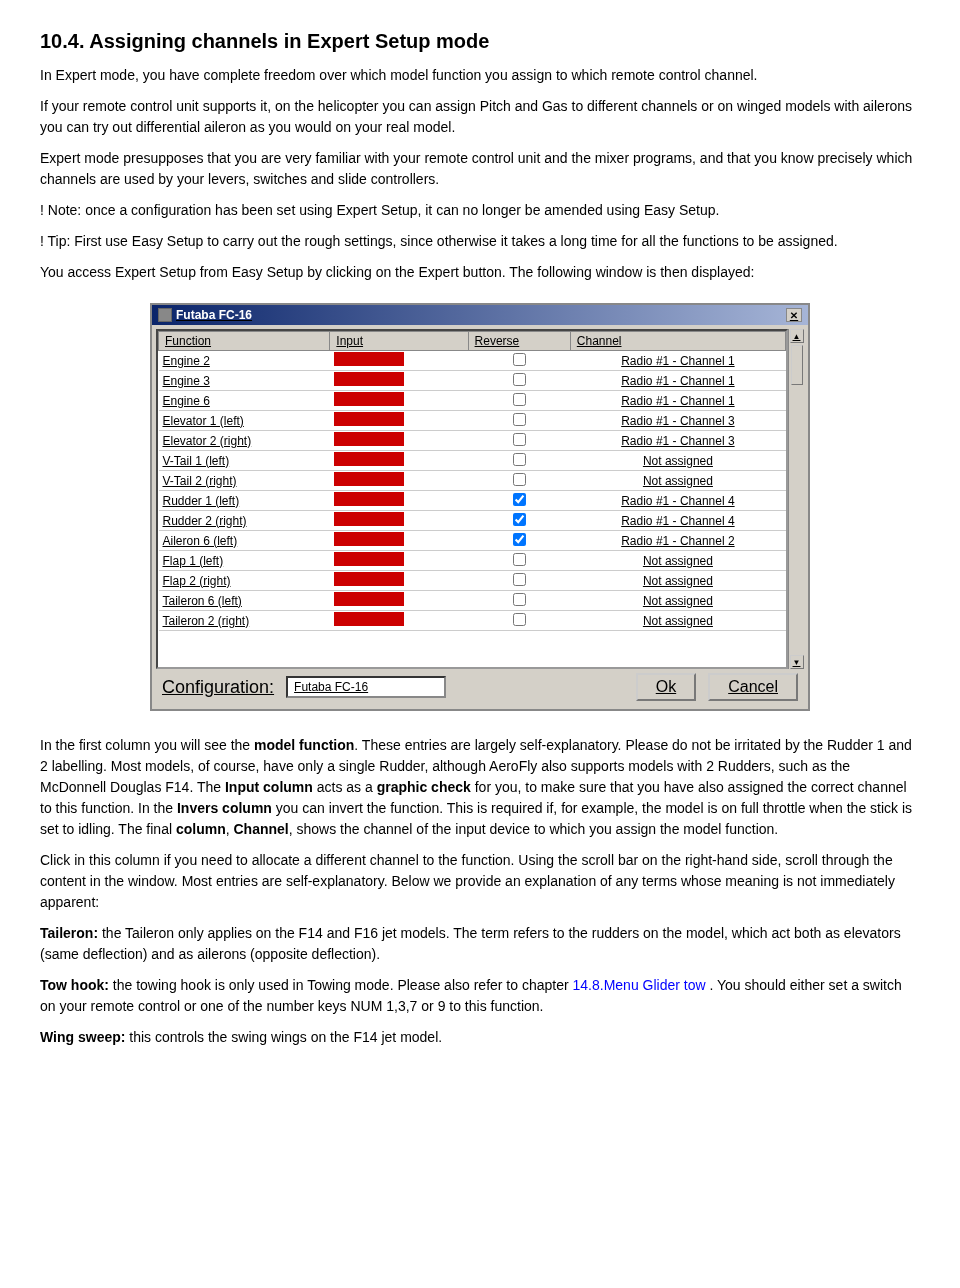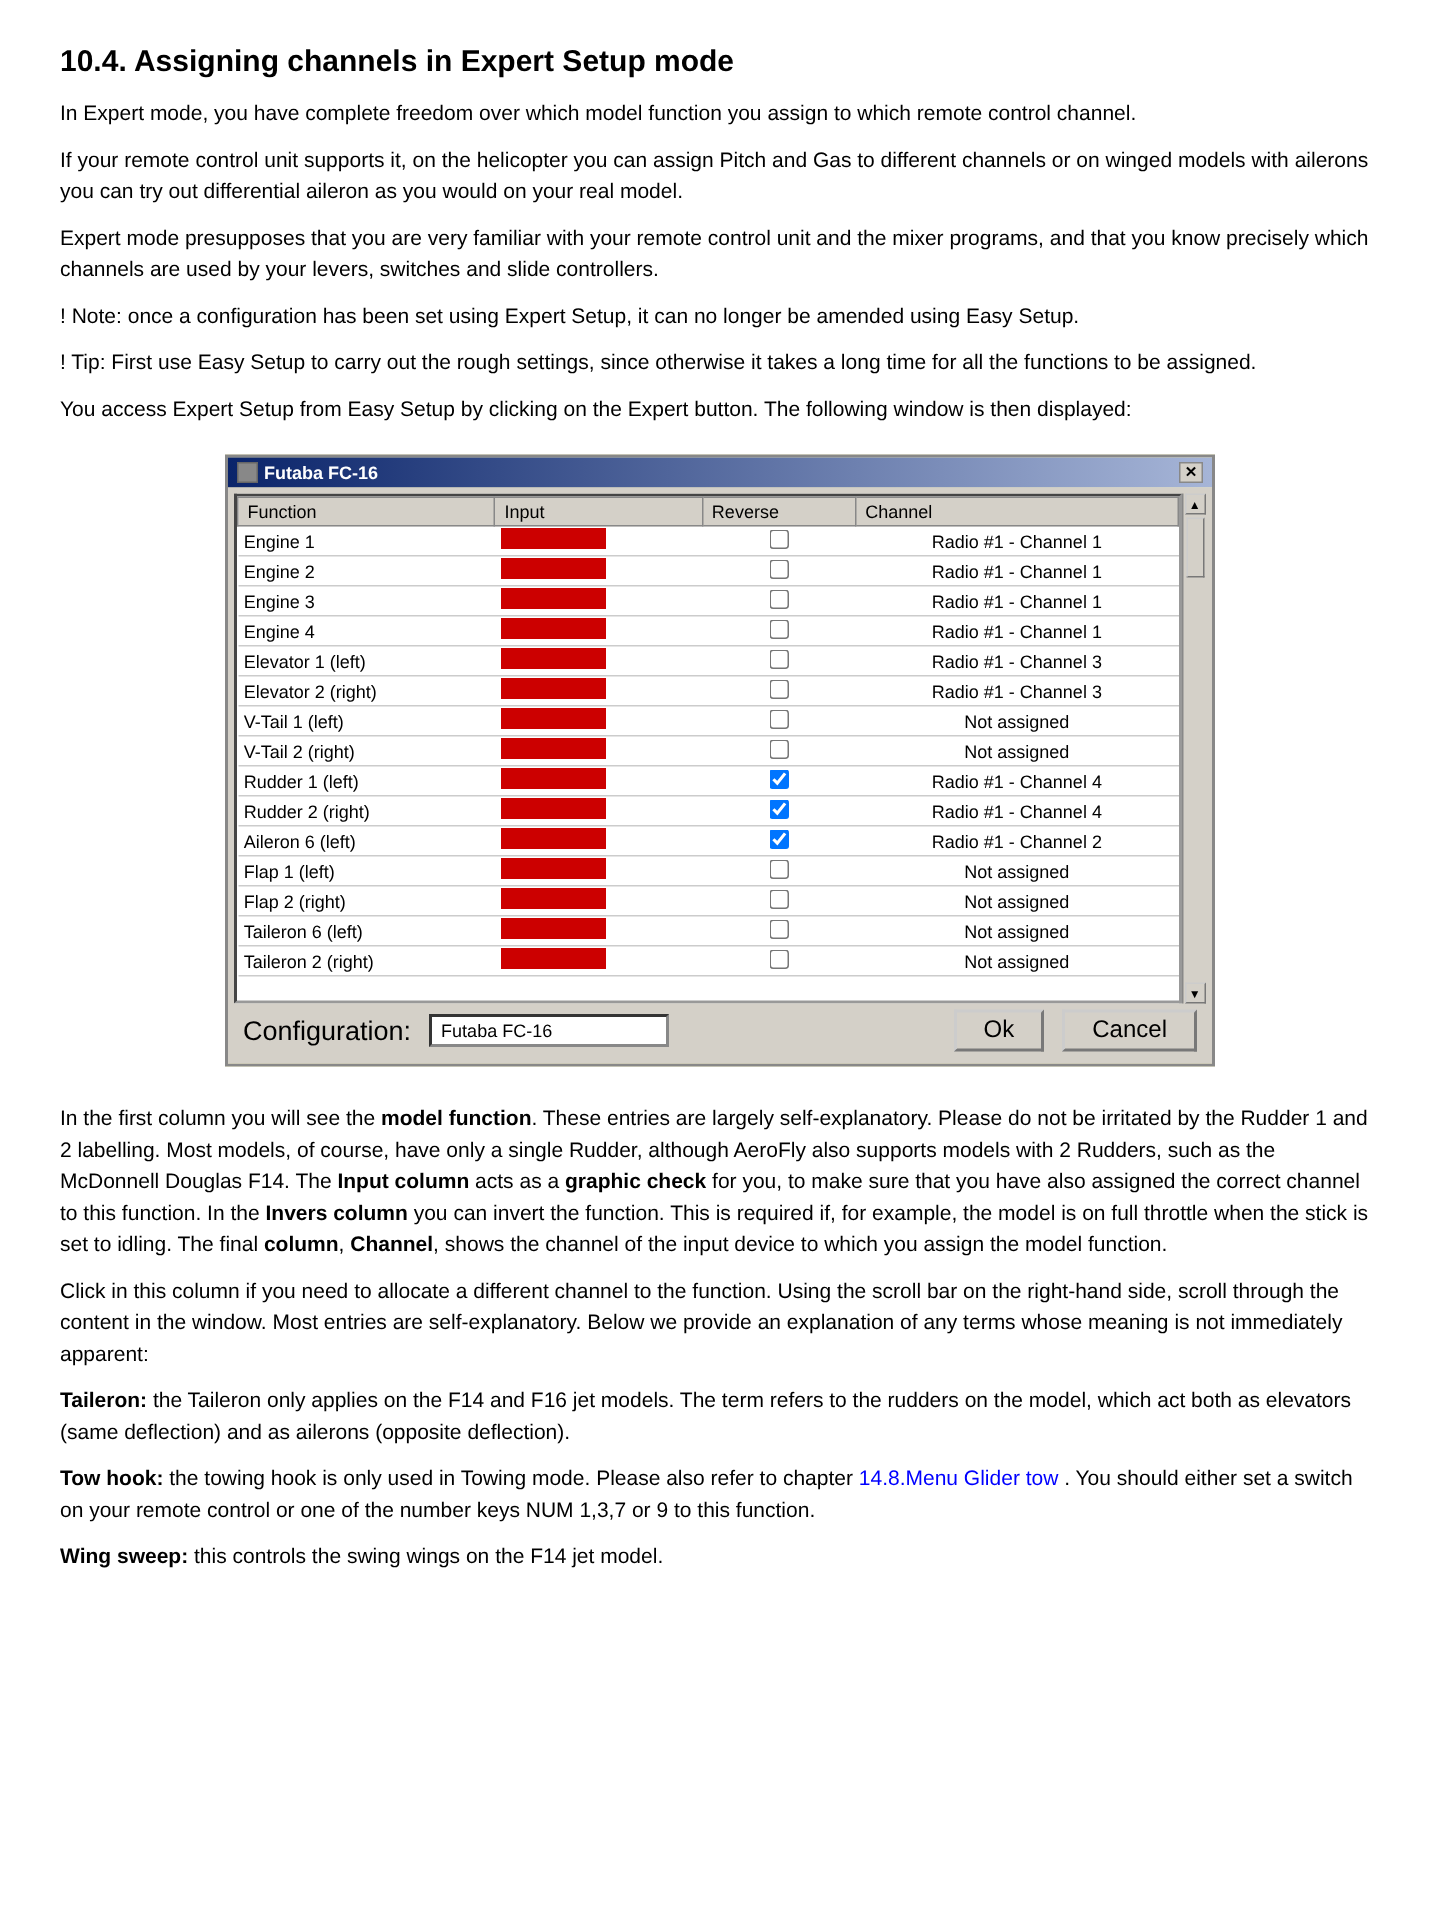--- a/index.html
+++ b/index.html
@@ -20,24 +20,25 @@
       margin-bottom: 10px;
       line-height: 1.5;
     }
     .window-container {
       display: flex;
       justify-content: center;
       margin: 20px 0 24px 0;
     }
     .win-dialog {
       border: 2px solid #888;
-      background: #fef9c3;
+      background: #7f1d1d;
       width: 660px;
       font-family: Arial, sans-serif;
       font-size: 12px;
+      text-decoration: underline;
     }
     .win-titlebar {
       background: linear-gradient(to right, #0a246a, #a6b5d7);
       color: white;
       padding: 3px 6px;
       display: flex;
       align-items: center;
       justify-content: space-between;
       font-size: 12px;
       font-weight: bold;
@@ -198,40 +199,34 @@
             <table class="channels-table">
               <thead>
                 <tr>
                   <th>Function</th>
                   <th>Input</th>
                   <th>Reverse</th>
                   <th>Channel</th>
                 </tr>
               </thead>
               <tbody id="table-body">
-              <tr>
-                    <td>Engine 1</td>
+                  <tr>
+                    <td>Engine 2</td>
                     <td><span class="input-bar"></span></td>
                     <td class="checkbox-cell"><input type="checkbox" style=""></td>
                     <td class="channel-cell">Radio #1 - Channel 1</td>
                   </tr>
                   <tr>
-                    <td>Engine 2</td>
+                    <td>Engine 3</td>
                     <td><span class="input-bar"></span></td>
                     <td class="checkbox-cell"><input type="checkbox" style=""></td>
                     <td class="channel-cell">Radio #1 - Channel 1</td>
                   </tr>
                   <tr>
-                    <td>Engine 3</td>
-                    <td><span class="input-bar"></span></td>
-                    <td class="checkbox-cell"><input type="checkbox" style=""></td>
-                    <td class="channel-cell">Radio #1 - Channel 1</td>
-                  </tr>
-                  <tr>
-                    <td>Engine 4</td>
+                    <td>Engine 6</td>
                     <td><span class="input-bar"></span></td>
                     <td class="checkbox-cell"><input type="checkbox" style=""></td>
                     <td class="channel-cell">Radio #1 - Channel 1</td>
                   </tr>
                   <tr>
                     <td>Elevator 1 (left)</td>
                     <td><span class="input-bar"></span></td>
                     <td class="checkbox-cell"><input type="checkbox" style=""></td>
                     <td class="channel-cell">Radio #1 - Channel 3</td>
                   </tr>

